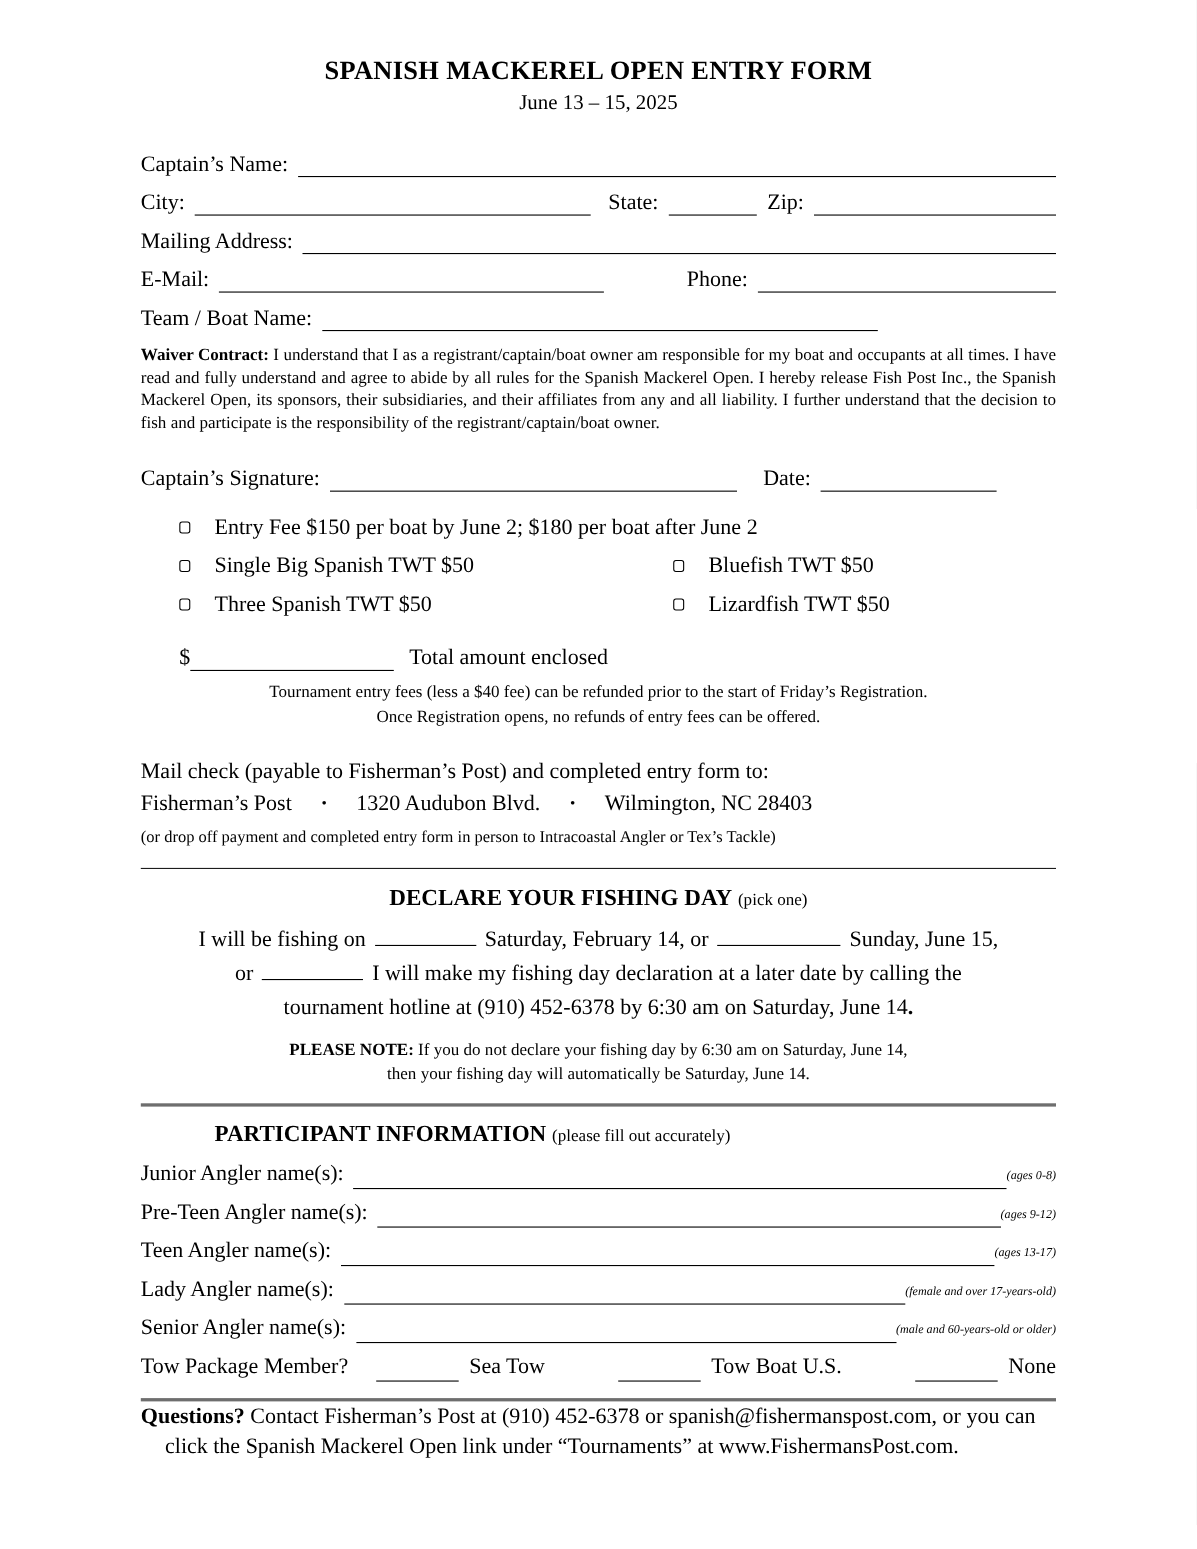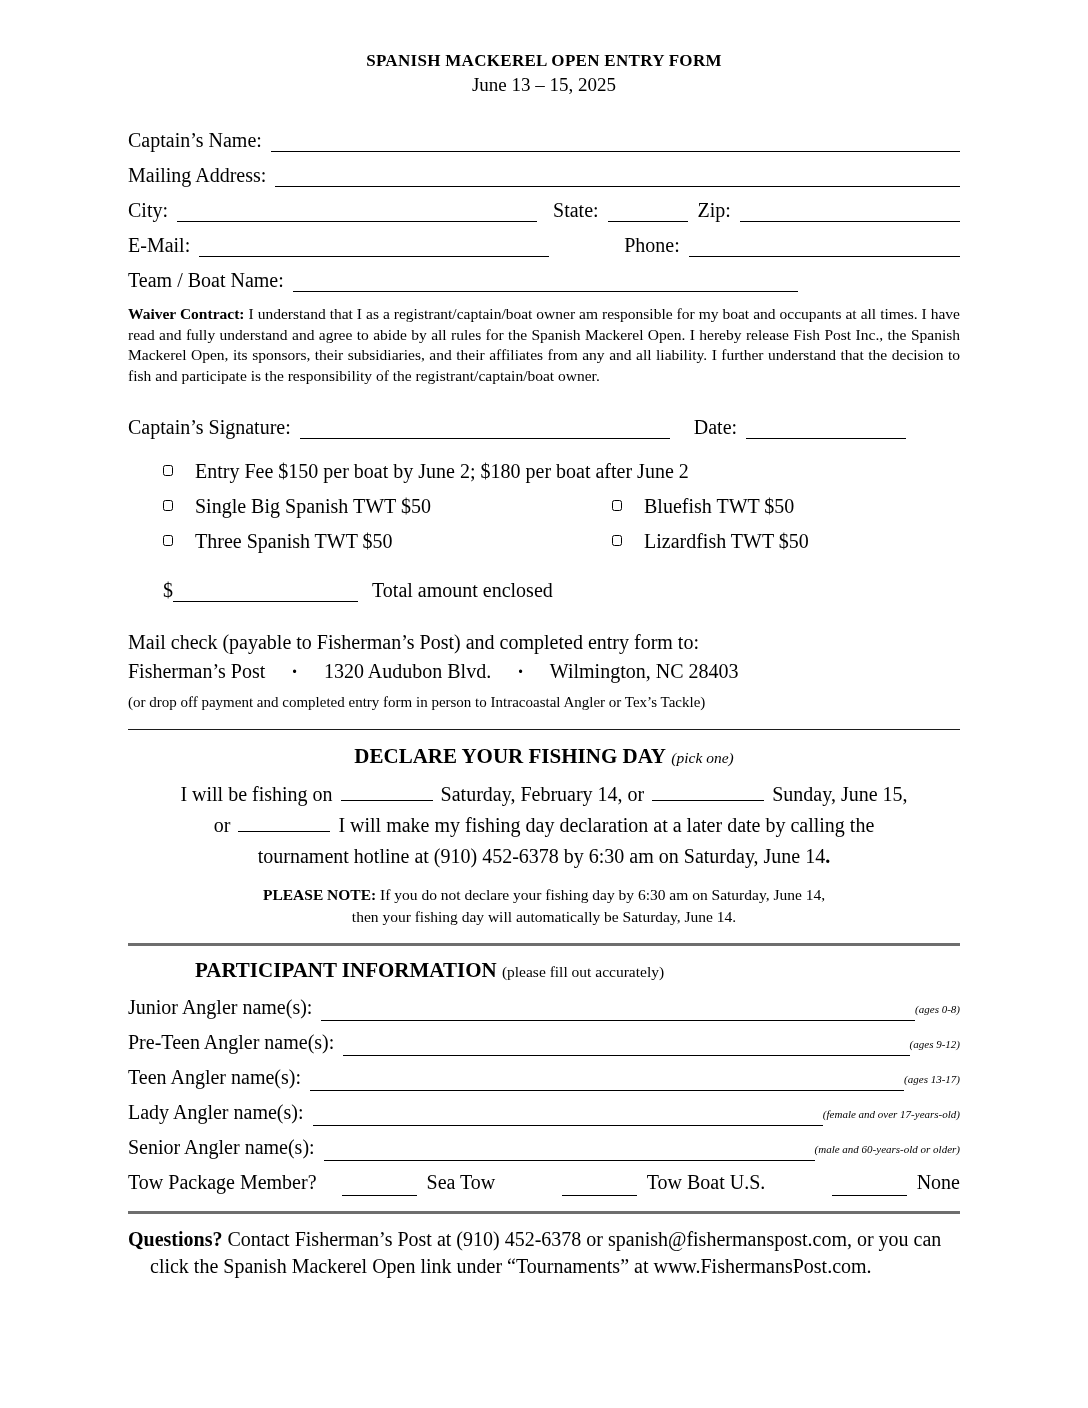--- a/index.html
+++ b/index.html
@@ -9,21 +9,21 @@
     height: 1408px;
     margin: 0 auto;
     background: #ffffff;
     color: #000;
     font-family: "Liberation Serif", "DejaVu Serif", serif;
     padding: 50px 128px 0 128px;
     position: relative;
     overflow: hidden;
   }
   
-  .title { font-size: 17px; font-weight: bold; text-align: center; line-height: 1.25; letter-spacing: 0.3px; }
+  .title { font-size: 24px; font-weight: bold; text-align: center; line-height: 1.25; letter-spacing: 0.3px; }
   .subtitle { font-size: 19px; text-align: center; margin-top: 3px; }
 
   
   .contact { margin-top: 30px; }
   .frow { display: flex; font-size: 20px; line-height: 28px; margin-bottom: 7px; }
   .flabel { white-space: nowrap; margin-right: 9px; }
   .blank { border-bottom: 1px solid #000; height: 26px; display: inline-block; }
   .grow { flex: 1; }
   .w360 { width: 360px; } .w80 { width: 80px; } .w350 { width: 350px; }
   .w505 { width: 505px; } .w370 { width: 370px; } .w160 { width: 160px; }
@@ -56,65 +56,65 @@
   .mailblock { margin-top: 24px; font-size: 20px; line-height: 1.45; }
   .mail-dot { display: inline-block; margin: 0 26px; font-weight: bold; }
   .mail-small { font-size: 15px; margin-top: 6px; }
 
   
   .hr-thin  { border: 0; border-top: 1.5px solid #1c1c1c; margin: 16px 0 0 0; }
   .hr-thick { border: 0; border-top: 3px solid #6e6e6e; margin: 15px 0 0 0; }
 
   
   .sec-title { text-align: center; margin-top: 14px; font-size: 21px; }
-  .sec-title .note { font-size: 15.5px; font-weight: normal; font-style: italic; }
+  .sec-title .note { font-size: 15.5px; font-weight: normal; }
   .fishlines { text-align: center; font-size: 20px; line-height: 31px; margin-top: 10px; }
   .iblank { display: inline-block; border-bottom: 1px solid #000; height: 1em; vertical-align: baseline; }
   .ib92 { width: 92px; margin: 0 8px; } .ib112 { width: 112px; margin: 0 8px; }
   .pleasenote { text-align: center; font-size: 15.5px; line-height: 1.42; margin-top: 12px; }
 
   
   .part-title { margin-top: 12px; margin-left: 67px; font-size: 21px; }
   .part-rows { margin-top: 10px; }
   .prow { display: flex; align-items: flex-end; font-size: 20px; line-height: 28px; margin-bottom: 7px; }
   .pnote { font-size: 11px; white-space: nowrap; line-height: 24px; font-style: italic; }
   .towrow { display: flex; align-items: flex-end; font-size: 20px; line-height: 28px; margin-top: 4px; }
 
   
-  .questions { margin-top: 12px; font-size: 20px; line-height: 1.32; }
+  .questions { margin-top: 1px; font-size: 20px; line-height: 1.32; }
   .questions .line2 { margin-left: 22px; }
 </style>
 </head>
 <body>
 
 <div class="page">
 
   <div class="title">SPANISH MACKEREL OPEN ENTRY FORM</div>
   <div class="subtitle">June 13 – 15, 2025</div>
 
   <div class="contact">
     <div class="frow">
       <span class="flabel">Captain’s Name:</span>
-      <span class="blank grow"></span>
-    </div>
-    <div class="frow">
-      <span class="flabel">Mailing Address:</span>
       <span class="blank grow"></span>
     </div>
     <div class="frow">
       <span class="flabel">City:</span>
       <span class="blank w360"></span>
       <span class="gap16"></span>
       <span class="flabel">State:</span>
       <span class="blank w80"></span>
       <span class="gap10"></span>
       <span class="flabel">Zip:</span>
       <span class="blank grow"></span>
     </div>
     <div class="frow">
+      <span class="flabel">Mailing Address:</span>
+      <span class="blank grow"></span>
+    </div>
+    <div class="frow">
       <span class="flabel">E-Mail:</span>
       <span class="blank w350"></span>
       <span class="gap75"></span>
       <span class="flabel">Phone:</span>
       <span class="blank grow"></span>
     </div>
     <div class="frow">
       <span class="flabel">Team / Boat Name:</span>
       <span class="blank w505"></span>
     </div>
@@ -157,20 +157,24 @@
         <span class="checkbox"></span>
         <span>Lizardfish TWT $50</span>
       </div>
     </div>
   </div>
 
   <div class="frow totalrow">
     <span>$</span>
     <span class="blank w185"></span>
     <span class="total-label">Total amount enclosed</span>
+  </div>
+  <div class="smallnote">
+    <div>Tournament entry fees (less a $40 fee) can be refunded prior to the start of Friday’s Registration.</div>
+    <div>Once Registration opens, no refunds of entry fees can be offered.</div>
   </div>
 
   <div class="mailblock">
     <div>Mail check (payable to Fisherman’s Post) and completed entry form to:</div>
     <div>
       <span>Fisherman’s Post</span><span class="mail-dot">·</span><span>1320 Audubon Blvd.</span><span class="mail-dot">·</span><span>Wilmington, NC  28403</span>
     </div>
     <div class="mail-small">(or drop off payment and completed entry form in person to Intracoastal Angler or Tex’s Tackle)</div>
   </div>
 

